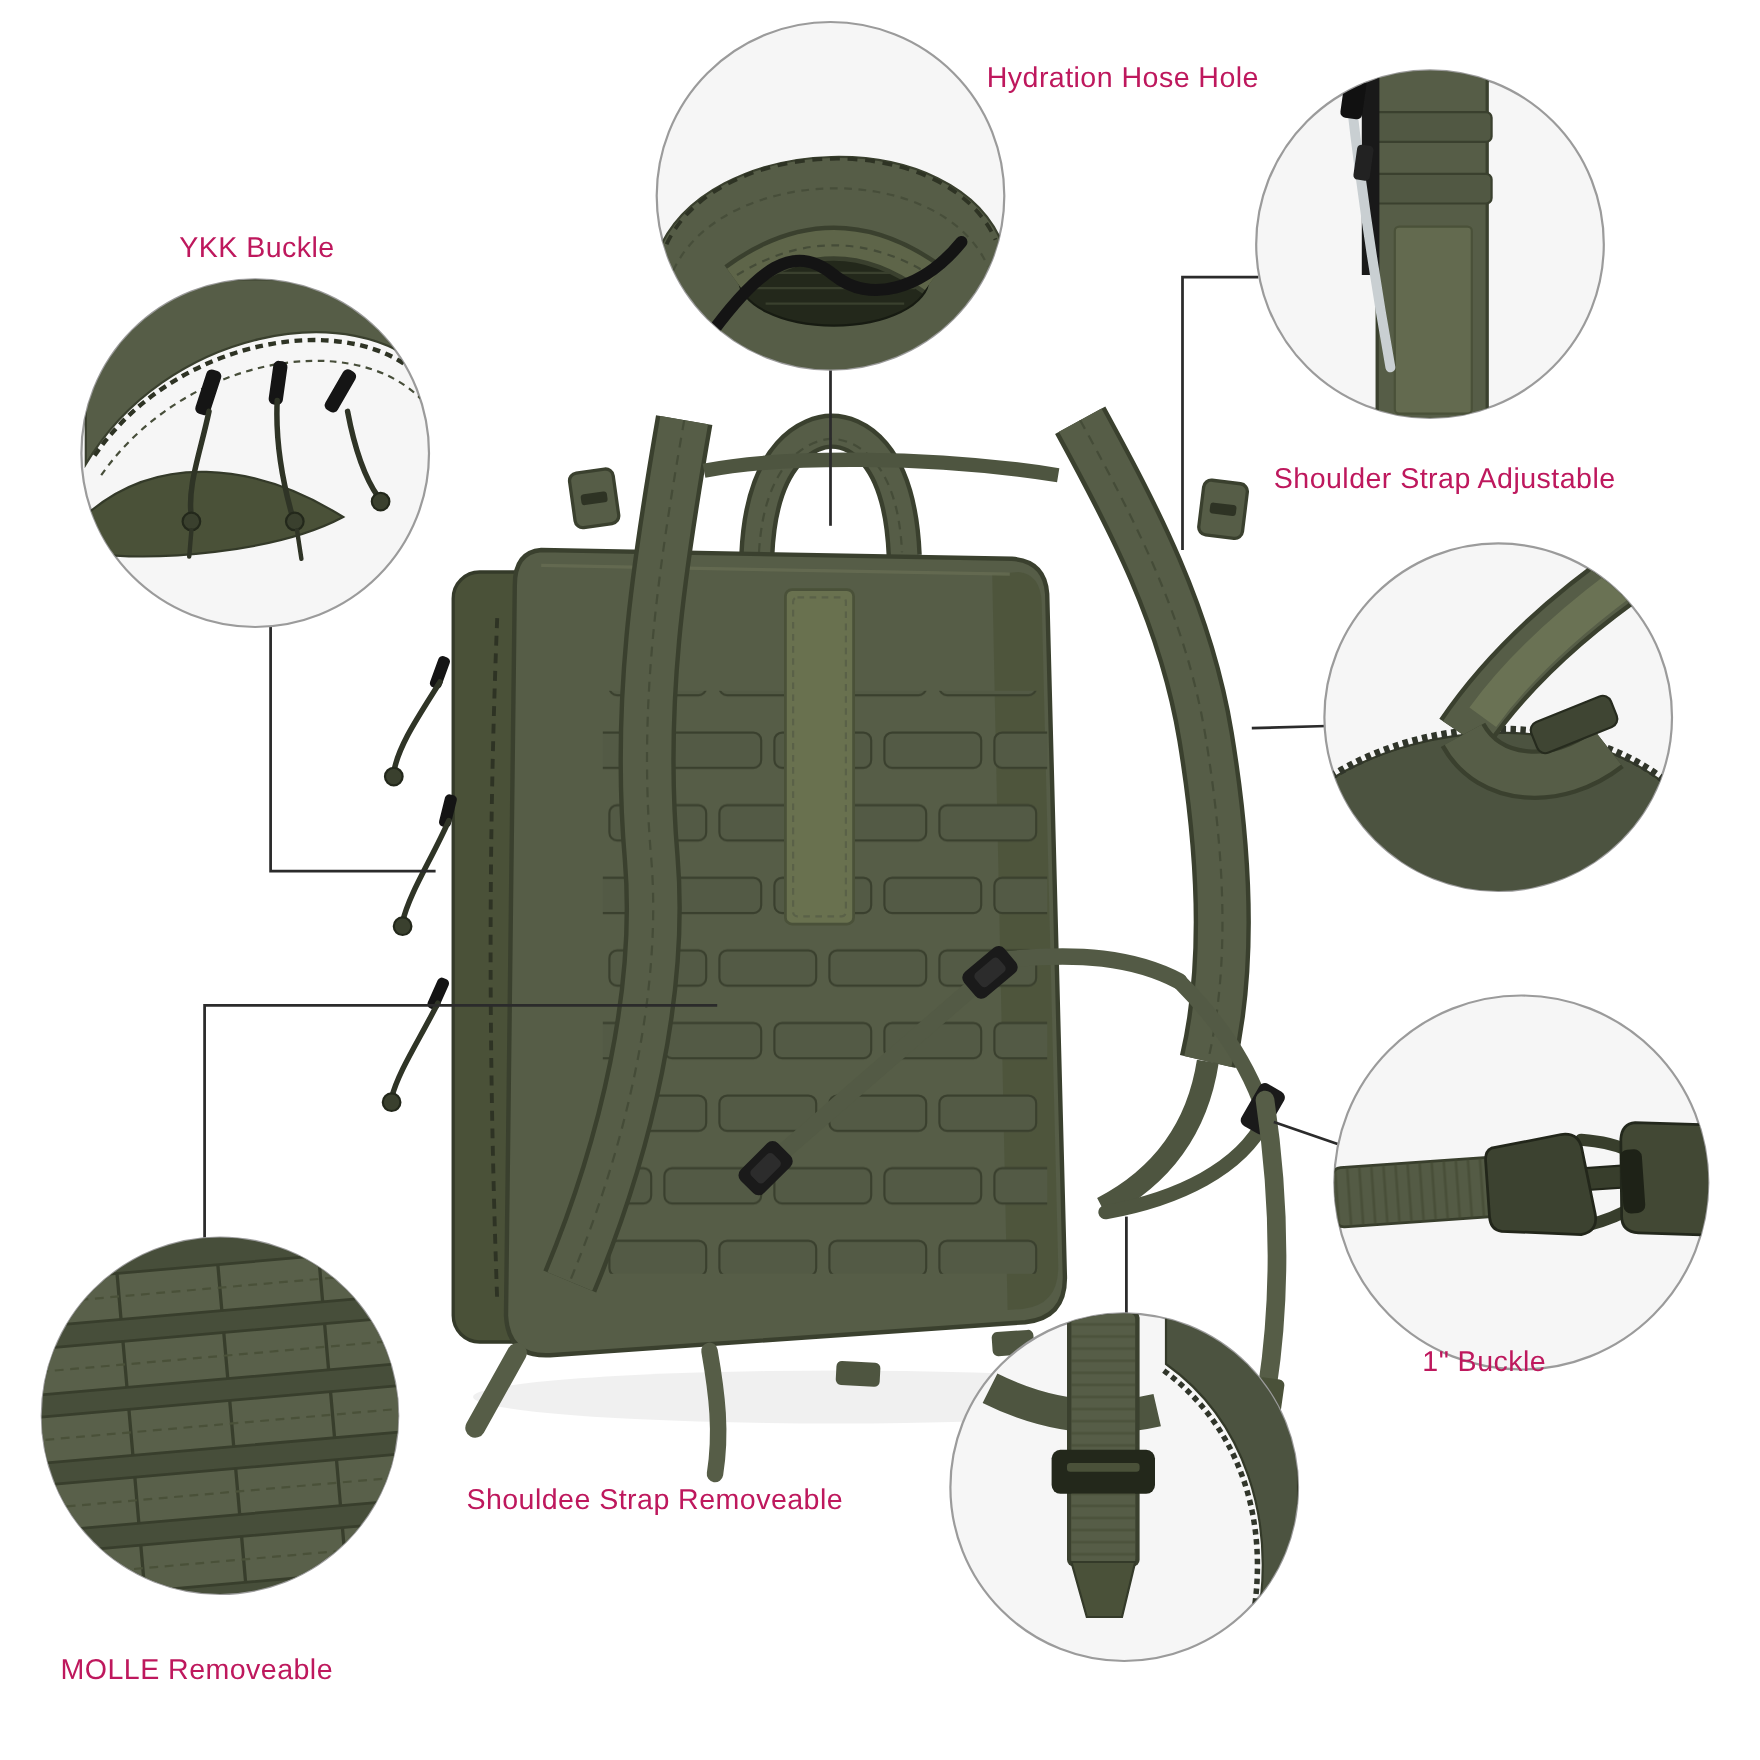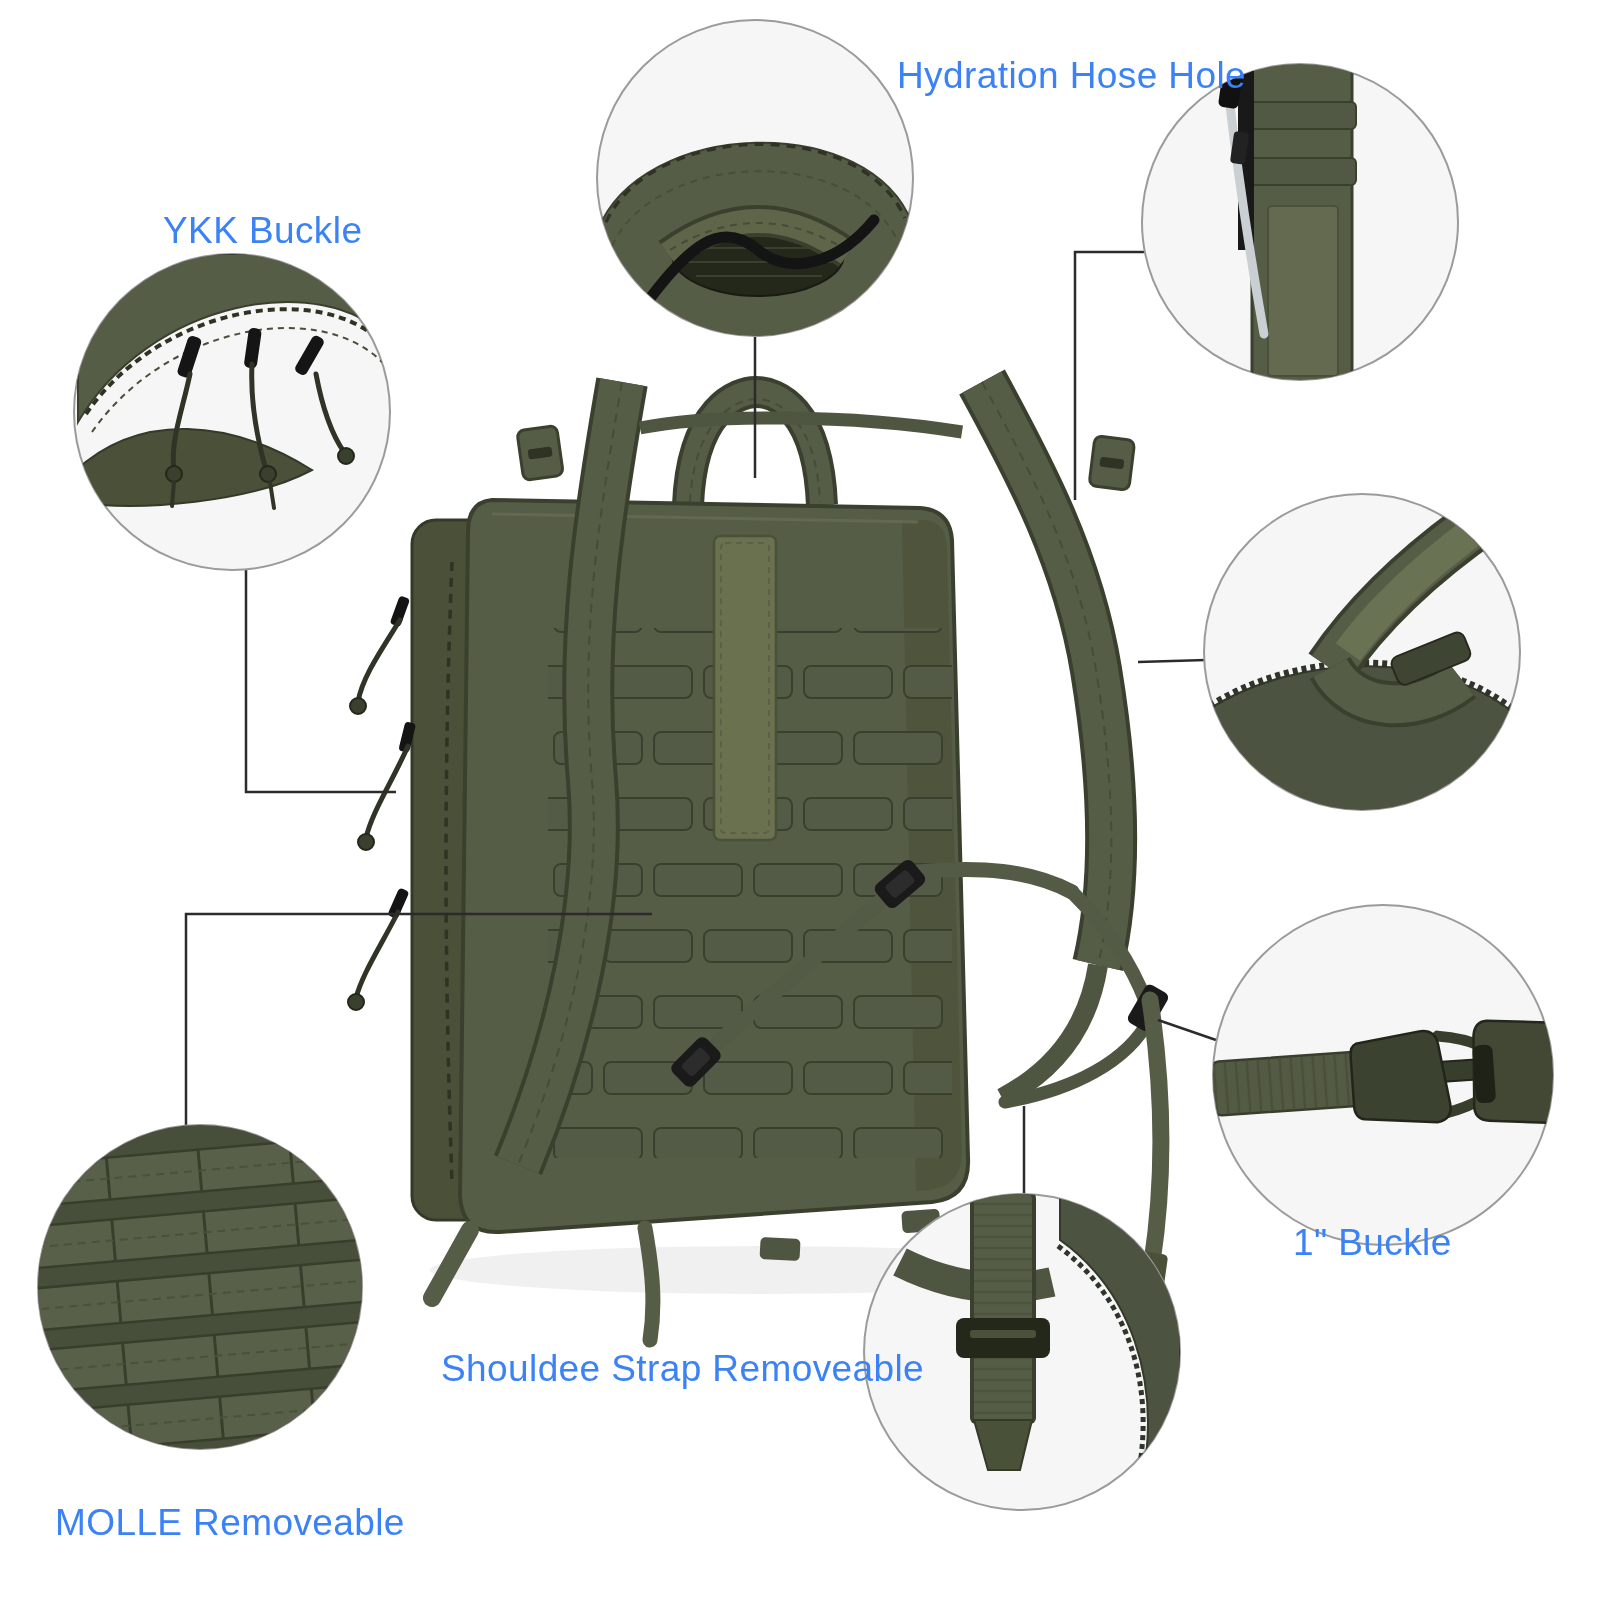--- a/index.html
+++ b/index.html
@@ -2,27 +2,27 @@
 <html><head>
 <meta charset="utf-8">
 <style>
   html,body{margin:0;padding:0;background:#ffffff;}
   .stage{
     position:relative;width:1600px;height:1600px;background:#ffffff;overflow:hidden;
     font-family:"Liberation Sans", sans-serif;
   }
   .stage svg{position:absolute;left:0;top:0;display:block;}
   .label{
-    position:absolute;font-size:37px;color:#3b82f6;white-space:nowrap;letter-spacing:.4px;
+    position:absolute;font-size:26px;color:#be185d;white-space:nowrap;letter-spacing:.4px;
   }
   #lbl-hydration{left:897px;top:55px;}
   #lbl-ykk{left:163px;top:210px;}
   #lbl-shoulder{left:1158px;top:420px;}
   #lbl-buckle{left:1293px;top:1222px;}
-  #lbl-removable{left:441px;top:1348px;}
+  #lbl-removable{left:424px;top:1348px;}
   #lbl-molle{left:55px;top:1502px;}
 </style>
 </head>
 <body>
 
 <div class="stage">
 
 <svg width="1600" height="1600" viewBox="0 0 1600 1600">
   <defs>
     <pattern id="molle" width="100" height="132" patternUnits="userSpaceOnUse">
@@ -304,17 +304,18 @@
       <rect x="970" y="1330" width="66" height="8" rx="3" fill="#4A5139"></rect>
       <rect x="974" y="1358" width="58" height="62" fill="#565D47"></rect>
       <rect x="974" y="1358" width="58" height="62" fill="url(#ribsH)" opacity="0.45"></rect>
       <path d="M974 1420 L 1032 1420 L 1020 1470 L 988 1470 Z" fill="#4A5139" stroke="#343A29" stroke-width="2"></path>
     </g>
   </g>
 </svg>
 
 <div class="label" id="lbl-hydration">Hydration Hose Hole</div>
 <div class="label" id="lbl-ykk">YKK Buckle</div>
+<div class="label" id="lbl-shoulder">Shoulder Strap Adjustable</div>
 <div class="label" id="lbl-buckle">1" Buckle</div>
 <div class="label" id="lbl-removable">Shouldee Strap Removeable</div>
 <div class="label" id="lbl-molle">MOLLE Removeable</div>
 
 </div>
 
 </body></html>

